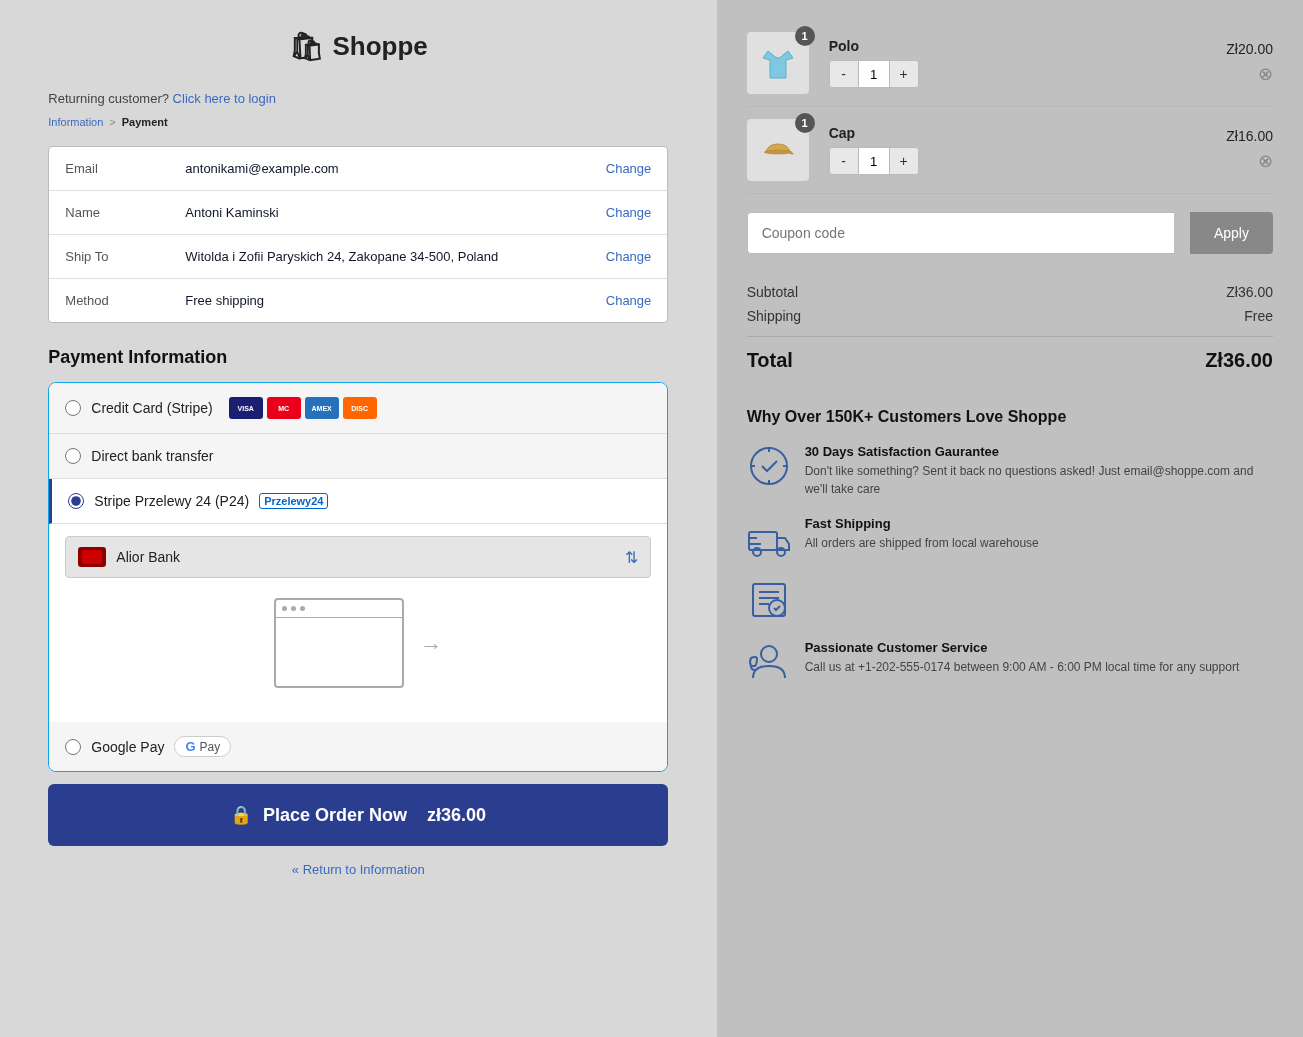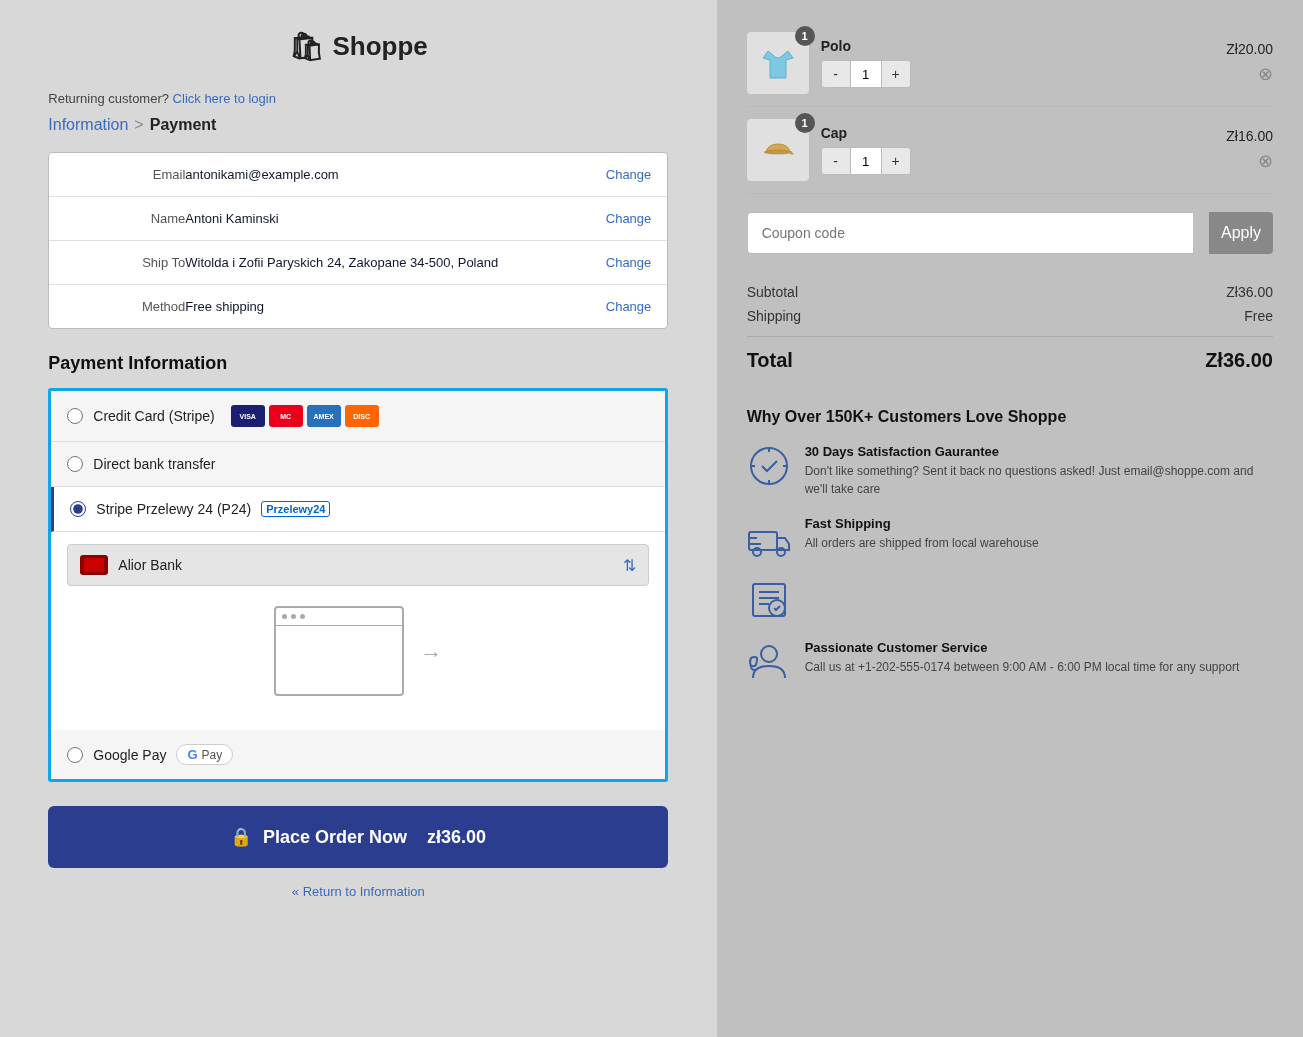--- a/index.html
+++ b/index.html
@@ -46,21 +46,21 @@
       color: #3a6abf;
       text-decoration: none;
     }
     
     .breadcrumb {
       width: 100%;
       max-width: 620px;
       display: flex;
       align-items: center;
       gap: 6px;
-      font-size: 16px;
+      font-size: 11px;
       margin-bottom: 18px;
     }
     .breadcrumb .bc-info {
       color: #3a6abf;
     }
     .breadcrumb .bc-sep {
       color: #888;
     }
     .breadcrumb .bc-payment {
       color: #222;
@@ -81,21 +81,20 @@
       align-items: center;
       border-bottom: 1px solid #e0e0e0;
       padding: 14px 16px;
     }
     .order-row:last-child { border-bottom: none; }
     .order-label {
       width: 120px;
       font-size: 13px;
       color: #555;
       font-weight: 400;
-      text-align: right;
     }
     .order-value {
       flex: 1;
       font-size: 13px;
       color: #0f172a;
     }
     .order-change {
       color: #3a6abf;
       font-size: 13px;
       cursor: pointer;
@@ -107,25 +106,25 @@
       max-width: 620px;
       font-size: 18px;
       font-weight: 700;
       color: #111;
       margin-bottom: 14px;
     }
     
     .payment-options {
       width: 100%;
       max-width: 620px;
-      border: 3px solid #0ea5e9;
-      border-radius: 3px;
+      border: 1px solid #0ea5e9;
+      border-radius: 8px;
       background: #f5f5f5;
       overflow: hidden;
-      margin-bottom: 24px;
+      margin-bottom: 12px;
     }
     .payment-option {
       display: flex;
       align-items: center;
       gap: 10px;
       padding: 14px 16px;
       border-bottom: 1px solid #ddd;
       background: #f5f5f5;
       cursor: pointer;
     }
@@ -330,20 +329,21 @@
       width: 62px;
       height: 62px;
       border-radius: 4px;
       background: #e0e0e0;
       display: flex;
       align-items: center;
       justify-content: center;
     }
     .product-info {
       flex: 1;
+      margin-left: 8px;
     }
     .product-name {
       font-size: 14px;
       font-weight: 600;
       color: #222;
     }
     .qty-control {
       display: flex;
       align-items: center;
       gap: 0;
@@ -411,22 +411,22 @@
       padding: 12px 14px;
       font-size: 14px;
       color: #888;
       background: #fff;
     }
     .coupon-btn {
       background: #888;
       color: #fff;
       border: none;
       border-radius: 0 4px 4px 0;
-      padding: 12px 12px;
-      font-size: 16px;
+      padding: 12px 24px;
+      font-size: 14px;
       font-weight: 500;
       cursor: pointer;
     }
     
     .totals-area {
       padding: 8px 0;
     }
     .total-row {
       display: flex;
       justify-content: space-between;

